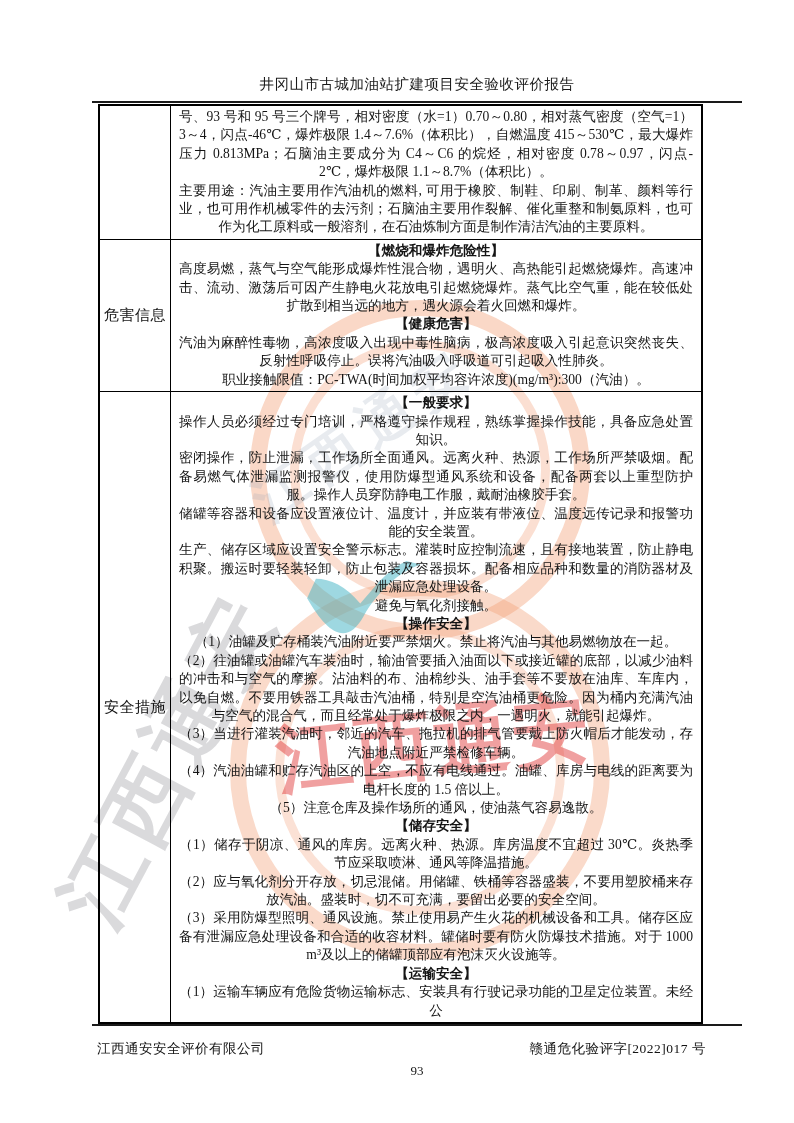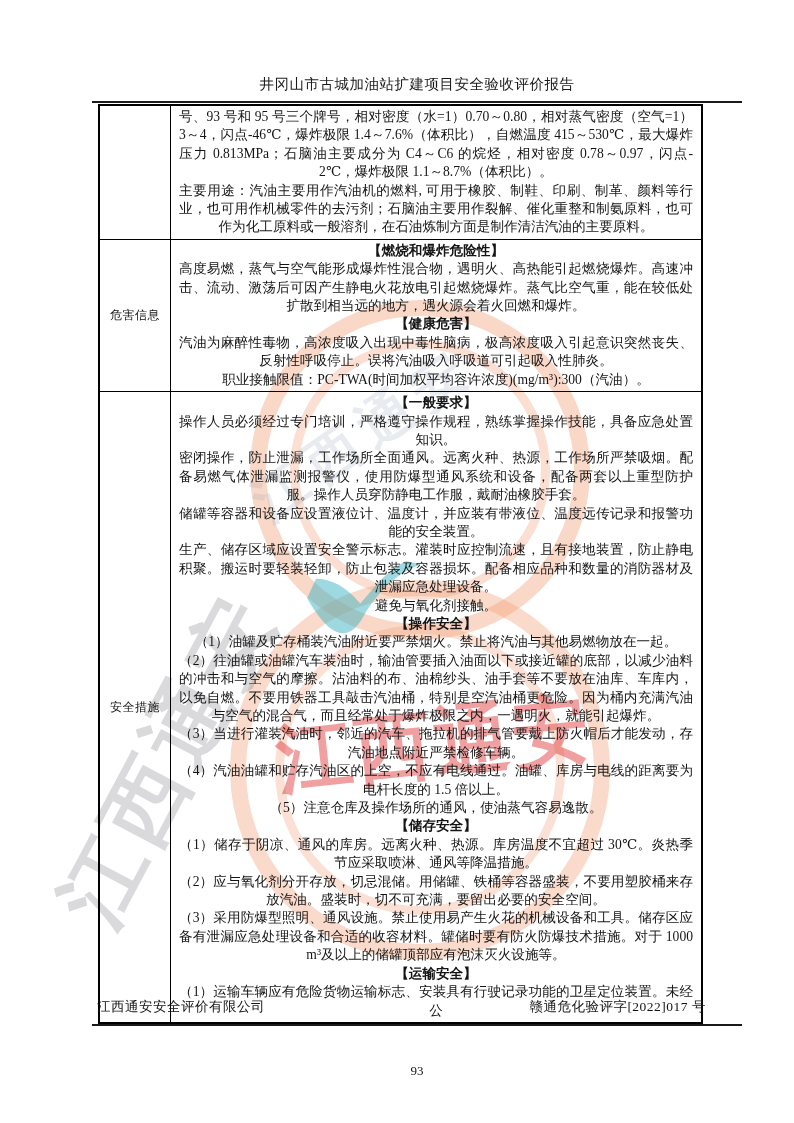--- a/index.html
+++ b/index.html
@@ -43,29 +43,29 @@
     border:2px solid #000;box-sizing:border-box;background:transparent;
   }
   .trow{display:flex;border-bottom:1.5px solid #000}
   .trow:last-child{border-bottom:none}
   .trow:nth-child(1) .tcontent{min-height:124px}
   .trow:nth-child(2) .tcontent{min-height:143px}
   .trow:nth-child(3) .tcontent{min-height:618px}
   .tlabel{
     width:70px;flex-shrink:0;border-right:1.5px solid #000;
     display:flex;align-items:center;justify-content:center;
-    font-size:12px;letter-spacing:.5px;
+    font-size:15px;letter-spacing:.5px;
   }
   .tcontent{flex:1;padding:2px 8px;font-size:13.6px;line-height:18.4px;box-sizing:border-box}
   .para{text-align:justify;text-align-last:center;word-break:break-all}
   .para.heading{font-weight:bold;text-align:right;text-align-last:center}
   .page-number{position:absolute;left:92px;top:1063px;width:650px;text-align:center;font-size:13px}
   .footer-rule{position:absolute;left:92px;top:1024px;width:650px;height:2px;background:#1a1a1a}
   .footer-row{
-    position:absolute;left:97px;top:998px;width:609px;
+    position:absolute;left:97px;top:1040px;width:609px;
     display:flex;justify-content:space-between;font-size:13.5px;letter-spacing:.5px;
   }
 </style>
 </head>
 <body>
 
 <div class="wm-layer">
   <div class="ring b1"></div>
   <div class="ring b2"></div>
   <div class="ring a1"></div>

